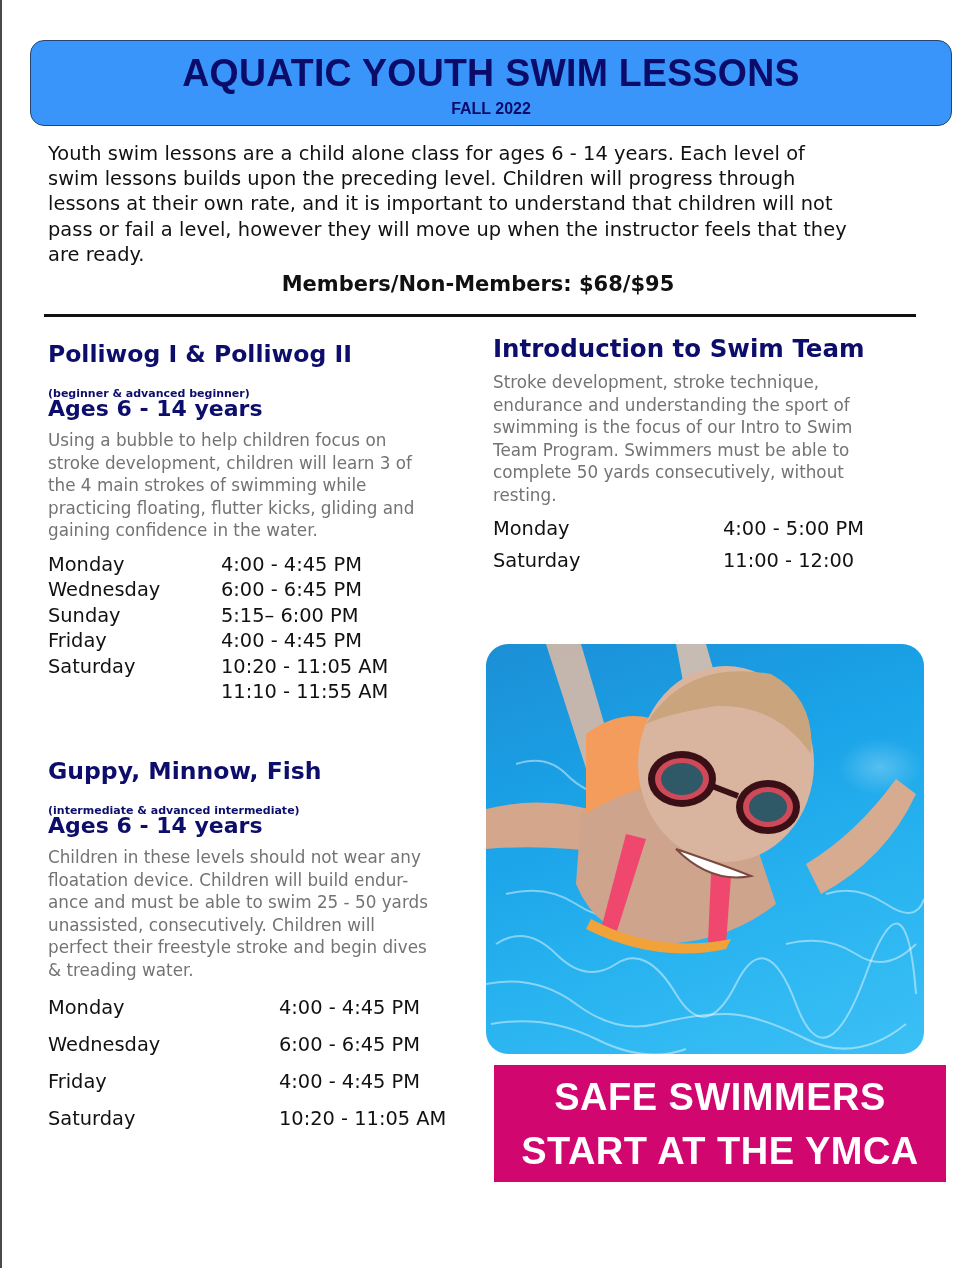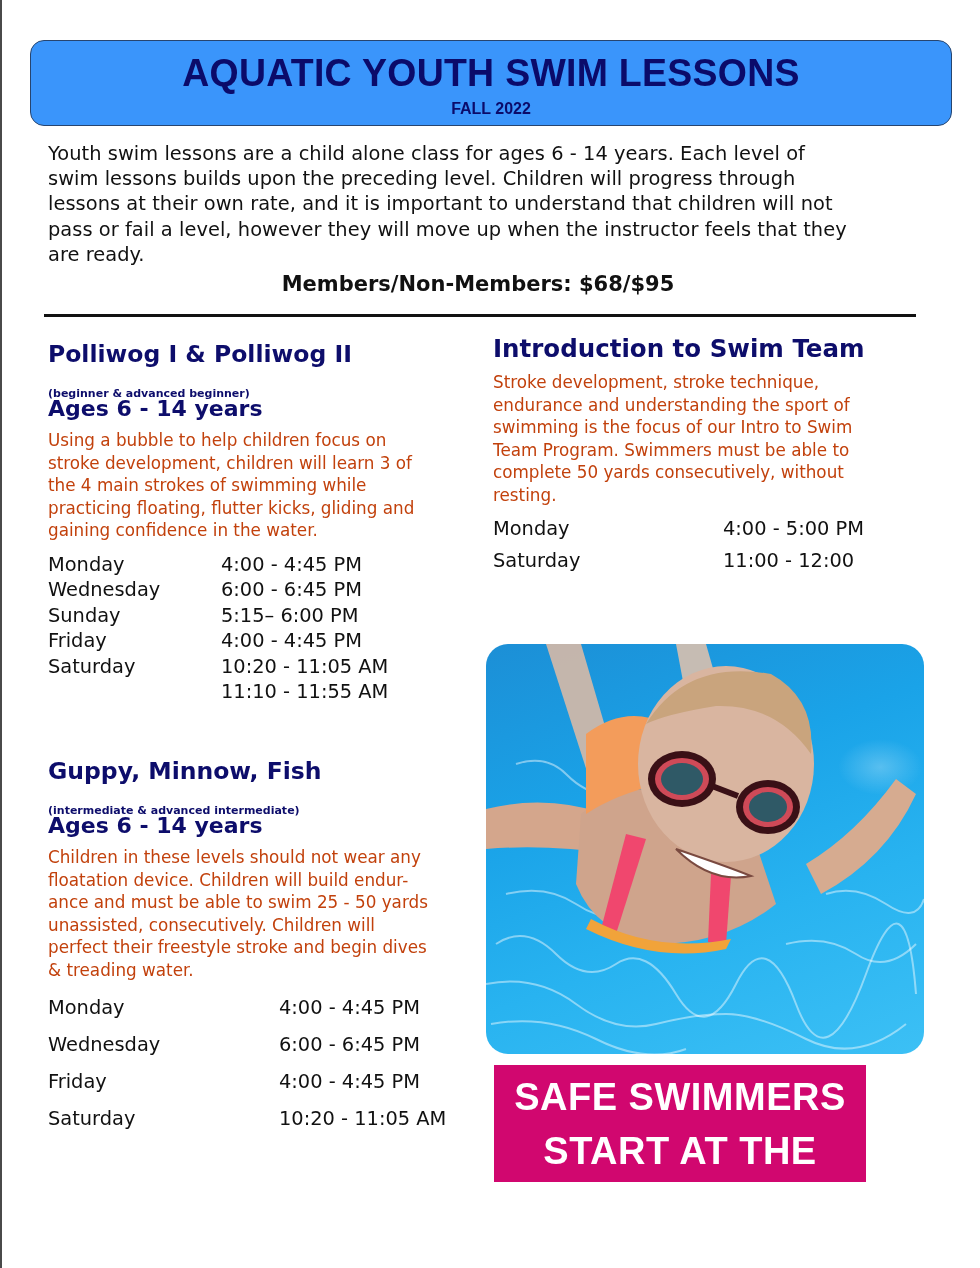--- a/index.html
+++ b/index.html
@@ -40,38 +40,38 @@
   .section-title {
     position: absolute; font-weight: bold; color: #0d0d6b; font-size: 23.5px; white-space: nowrap;
   }
   .section-sub {
     position: absolute; font-weight: bold; color: #0d0d6b; font-size: 11px; white-space: nowrap; margin-top: 16px;
   }
   .section-ages {
     position: absolute; font-weight: bold; color: #0d0d6b; font-size: 22px; white-space: nowrap;
   }
   .desc {
-    position: absolute; font-size: 16.8px; line-height: 22.5px; color: #c2410c;
+    position: absolute; font-size: 16.8px; line-height: 22.5px; color: #737373;
   }
   .sched { position: absolute; font-size: 19.4px; color: #111; }
   .sched-row { position: relative; white-space: nowrap; }
   .sched-day { position: absolute; left: 0; top: 0; }
   .sched-time { position: absolute; top: 0; text-align: center; }
 
   .photo {
     position: absolute; left: 486px; top: 644px; width: 438px; height: 410px;
     border-radius: 22px; overflow: hidden;
     background:
       radial-gradient(ellipse 60px 40px at 90% 30%, rgba(255,255,255,0.25), transparent 70%),
       linear-gradient(160deg, #1c8fd6 0%, #1aa3e8 35%, #28b3f0 65%, #3cc0f5 100%);
   }
   .photo svg { position: absolute; left: 0; top: 0; }
 
   .banner {
-    position: absolute; left: 494px; top: 1065px; width: 372px; height: 117px;
+    position: absolute; left: 494px; top: 1065px; width: 452px; height: 117px;
     background: #d1076f; text-align: center; color: #ffffff;
     font-family: "Liberation Sans", sans-serif; font-weight: bold;
     font-size: 38px; line-height: 54px; padding-top: 5px; letter-spacing: 0.5px;
   }
 </style>
 </head>
 <body>
 
 <div class="page-edge"></div>
 

